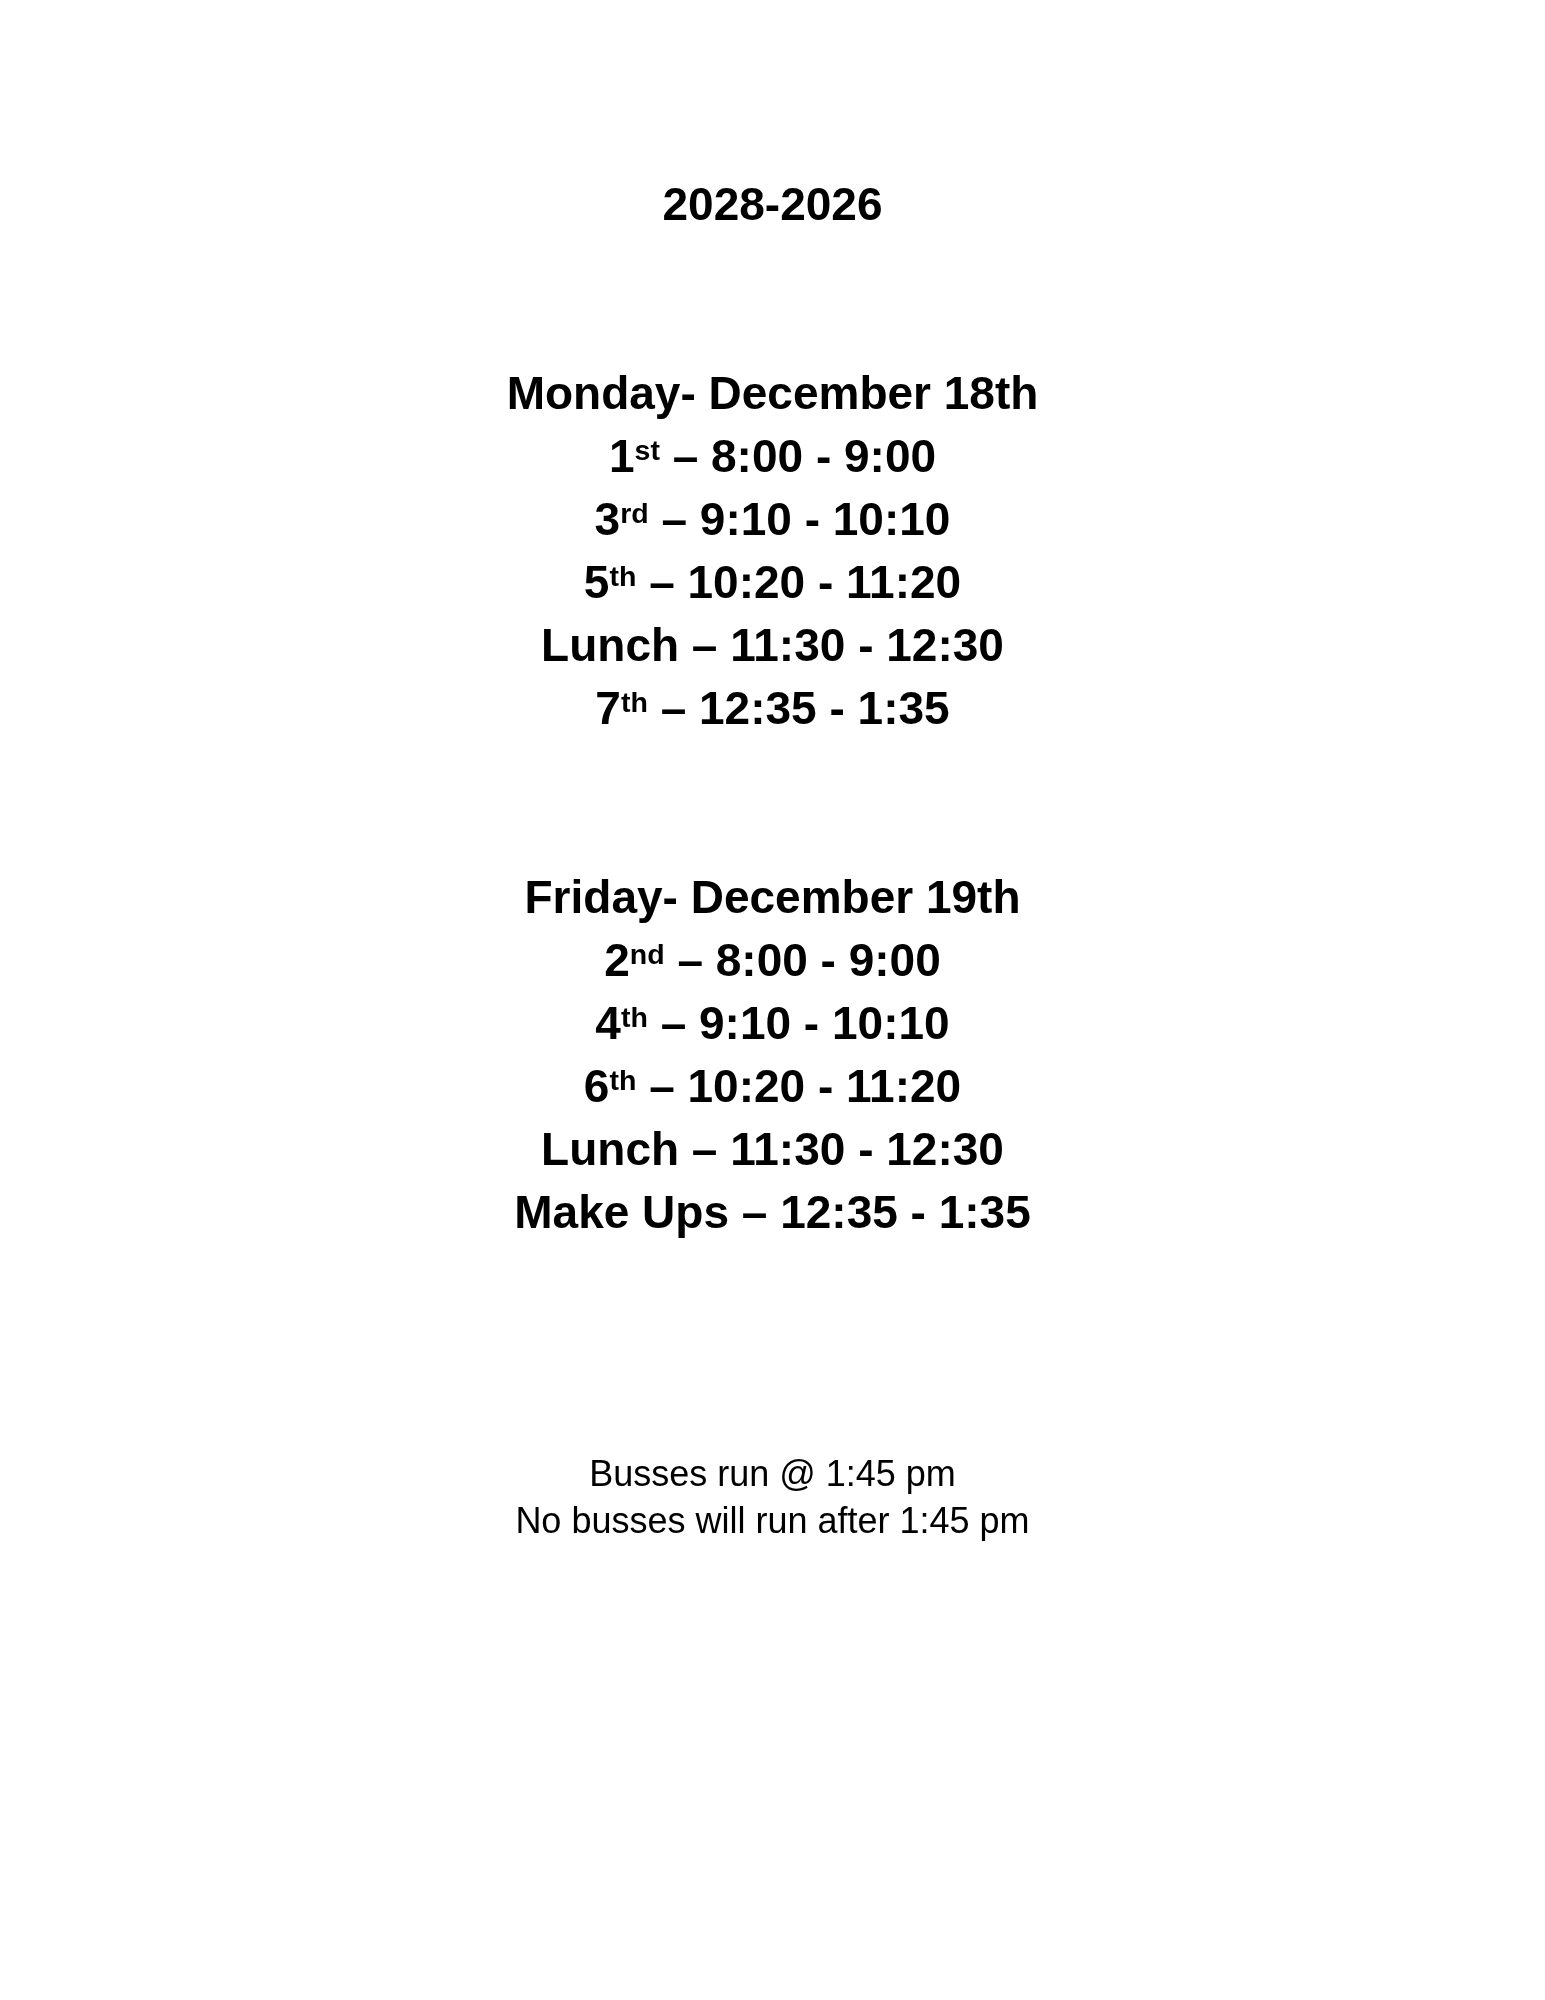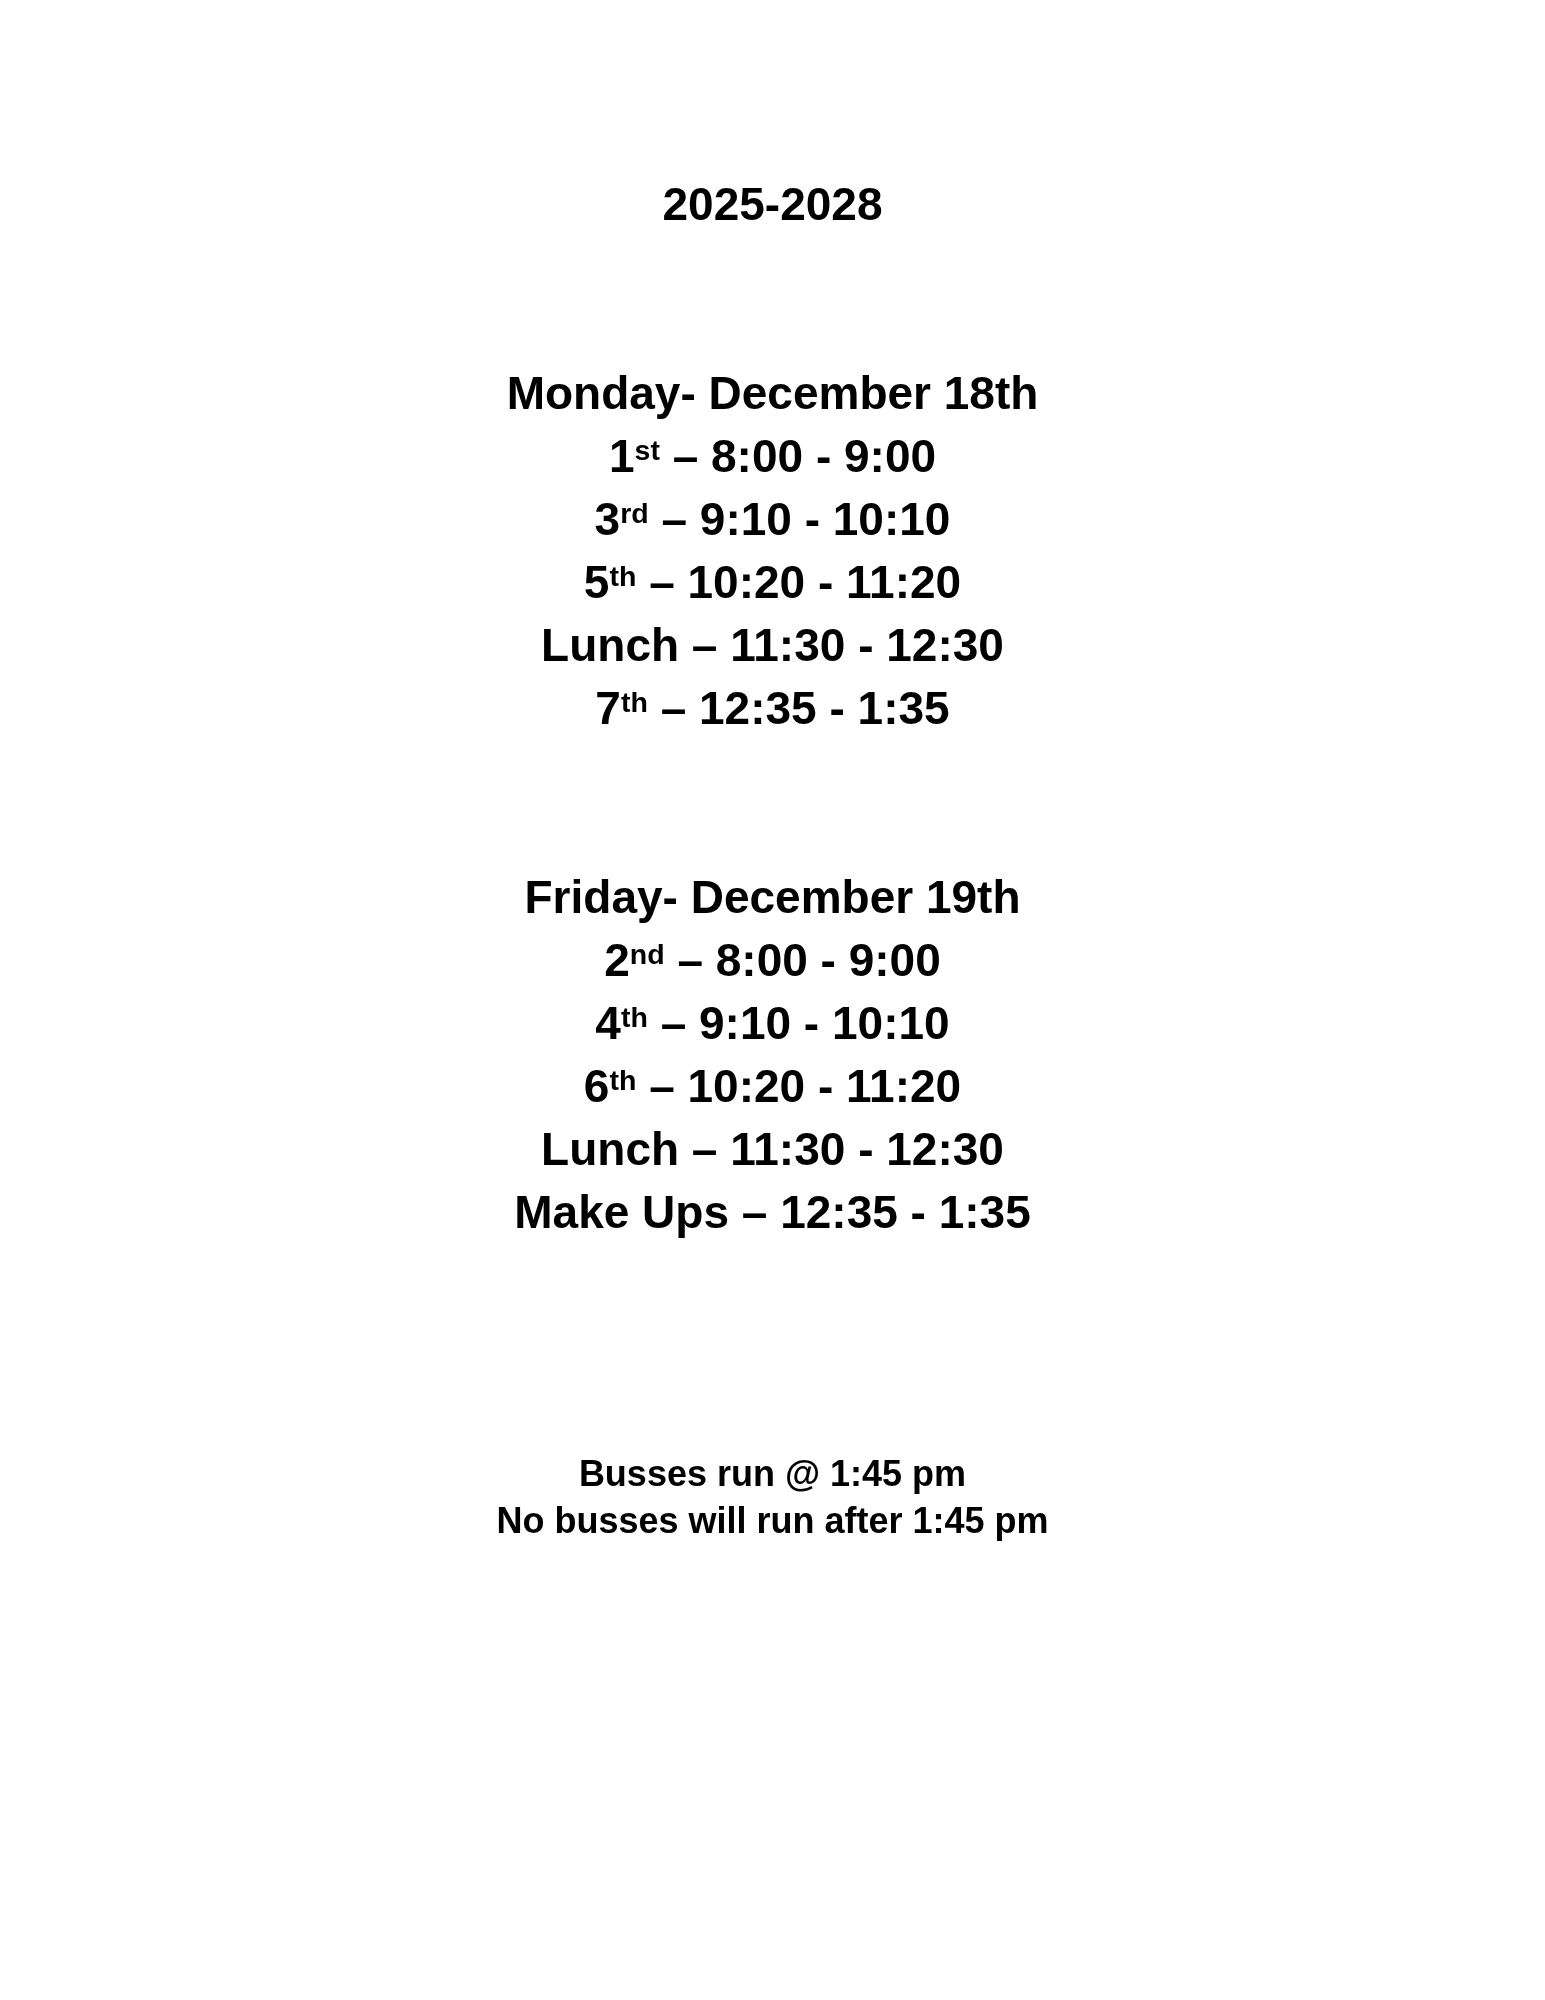--- a/index.html
+++ b/index.html
@@ -39,32 +39,32 @@
   .spacer-2 { height: 126px; }
   .spacer-bus { height: 206px; }
   .ord-suffix {
     font-size: 0.62em;
     vertical-align: 0.42em;
     line-height: 0;
   }
   .bus-line {
     font-size: 36px;
     line-height: 47px;
-    font-weight: bold;
+    font-weight: normal;
     margin: 0;
     white-space: pre;
   }
 </style>
 </head>
 <body>
 
 <div class="page">
   <div class="content">
 
-    <div class="line bold">2025-2028</div>
+    <div class="line bold">2028-2026</div>
 
     <div class="spacer-1"></div>
 
 
     <div class="spacer-1"></div>
 
     <div class="line bold">Monday- December 18th</div>
 
     <div class="line"><span>1</span><sup class="ord-suffix">st</sup><span> – 8:00 - 9:00</span></div>
     <div class="line"><span>3</span><sup class="ord-suffix">rd</sup><span> – 9:10 - 10:10</span></div>

